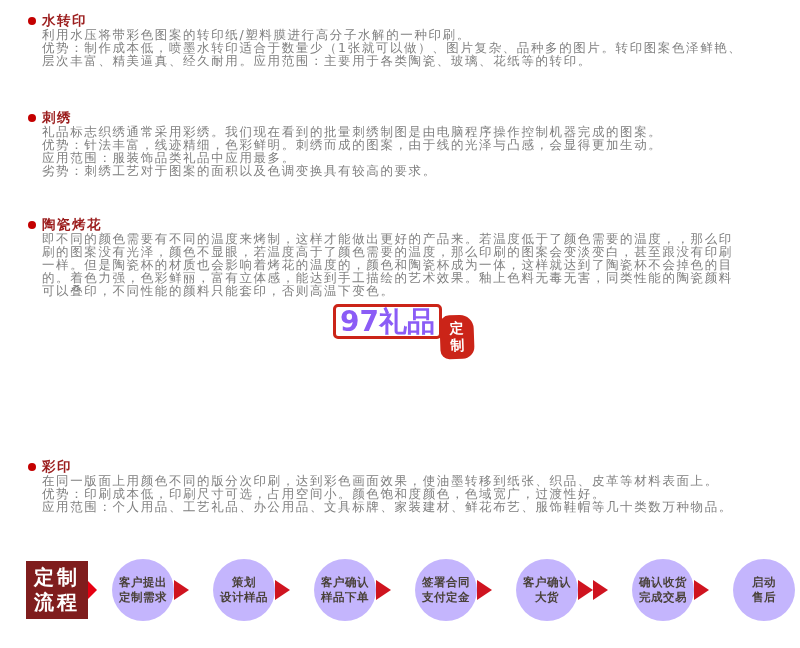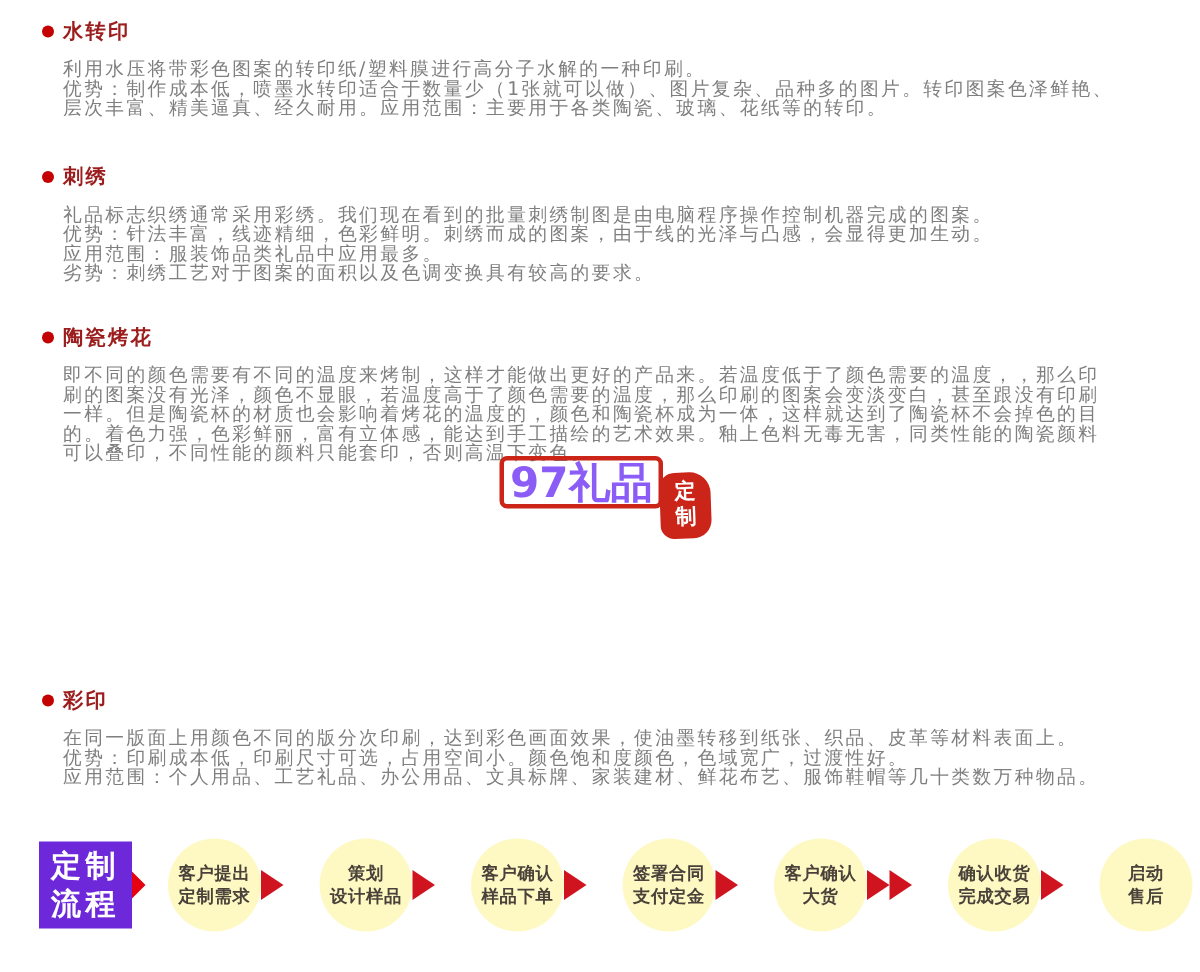--- a/index.html
+++ b/index.html
@@ -8,21 +8,21 @@
     background: #ffffff;
     font-family: "DejaVu Sans", "Liberation Sans", sans-serif;
   }
   .page { position: relative; width: 800px; height: 648px; background: #fff; overflow: hidden; }
 
   
   .section { position: absolute; left: 28px; right: 4px; }
   .sec-header { display: flex; align-items: center; gap: 6px; height: 14px; }
   .bullet { width: 8px; height: 8px; border-radius: 50%; background: #c40000; flex: 0 0 auto; }
   .sec-title { font-size: 13.5px; font-weight: bold; color: #9b1d1d; letter-spacing: 1.5px; white-space: nowrap; }
-  .sec-body { margin: 12px 0 0 14px; }
+  .sec-body { margin: 1px 0 0 14px; }
   .line {
     font-size: 12.5px; line-height: 12.9px; color: #7f7f7f;
     letter-spacing: 1.6px; white-space: nowrap;
   }
   .s1 { top: 14px; }
   .s2 { top: 111px; }
   .s3 { top: 218px; }
   .s4 { top: 350px; }
   .s5 { top: 460px; }
 
@@ -41,34 +41,34 @@
     display: flex; flex-direction: column; align-items: center; justify-content: center;
     transform: rotate(-2deg);
   }
 
   
   .flow {
     position: absolute; left: 26px; top: 545px; width: 748px; height: 90px;
     display: flex; align-items: center; justify-content: space-between;
   }
   .flow-box {
-    position: relative; width: 62px; height: 58px; background: #6d28d9;
+    position: relative; width: 62px; height: 58px; background: #7f1d1d;
     color: #fff; font-weight: bold; font-size: 20px; line-height: 25px;
     letter-spacing: 3px; text-align: center;
     display: flex; flex-direction: column; align-items: center; justify-content: center;
     flex: 0 0 auto;
   }
   .flow-box .notch {
     position: absolute; right: -9px; top: 50%; transform: translateY(-50%);
     width: 0; height: 0;
     border-top: 9px solid transparent; border-bottom: 9px solid transparent;
     border-left: 9px solid #e50012;
   }
   .step {
-    width: 62px; height: 62px; border-radius: 50%; background: #fef9c3;
+    width: 62px; height: 62px; border-radius: 50%; background: #c4b5fd;
     display: flex; flex-direction: column; align-items: center; justify-content: center;
     text-align: center; flex: 0 0 auto; margin-left: 24px;
   }
   .step .l { font-size: 11.5px; font-weight: bold; color: #4a423a; line-height: 15px; letter-spacing: 0.5px; white-space: nowrap; }
   .arrow {
     width: 0; height: 0; flex: 0 0 auto;
     border-top: 10px solid transparent; border-bottom: 10px solid transparent;
     border-left: 15px solid #cf1420;
   }
 </style>

